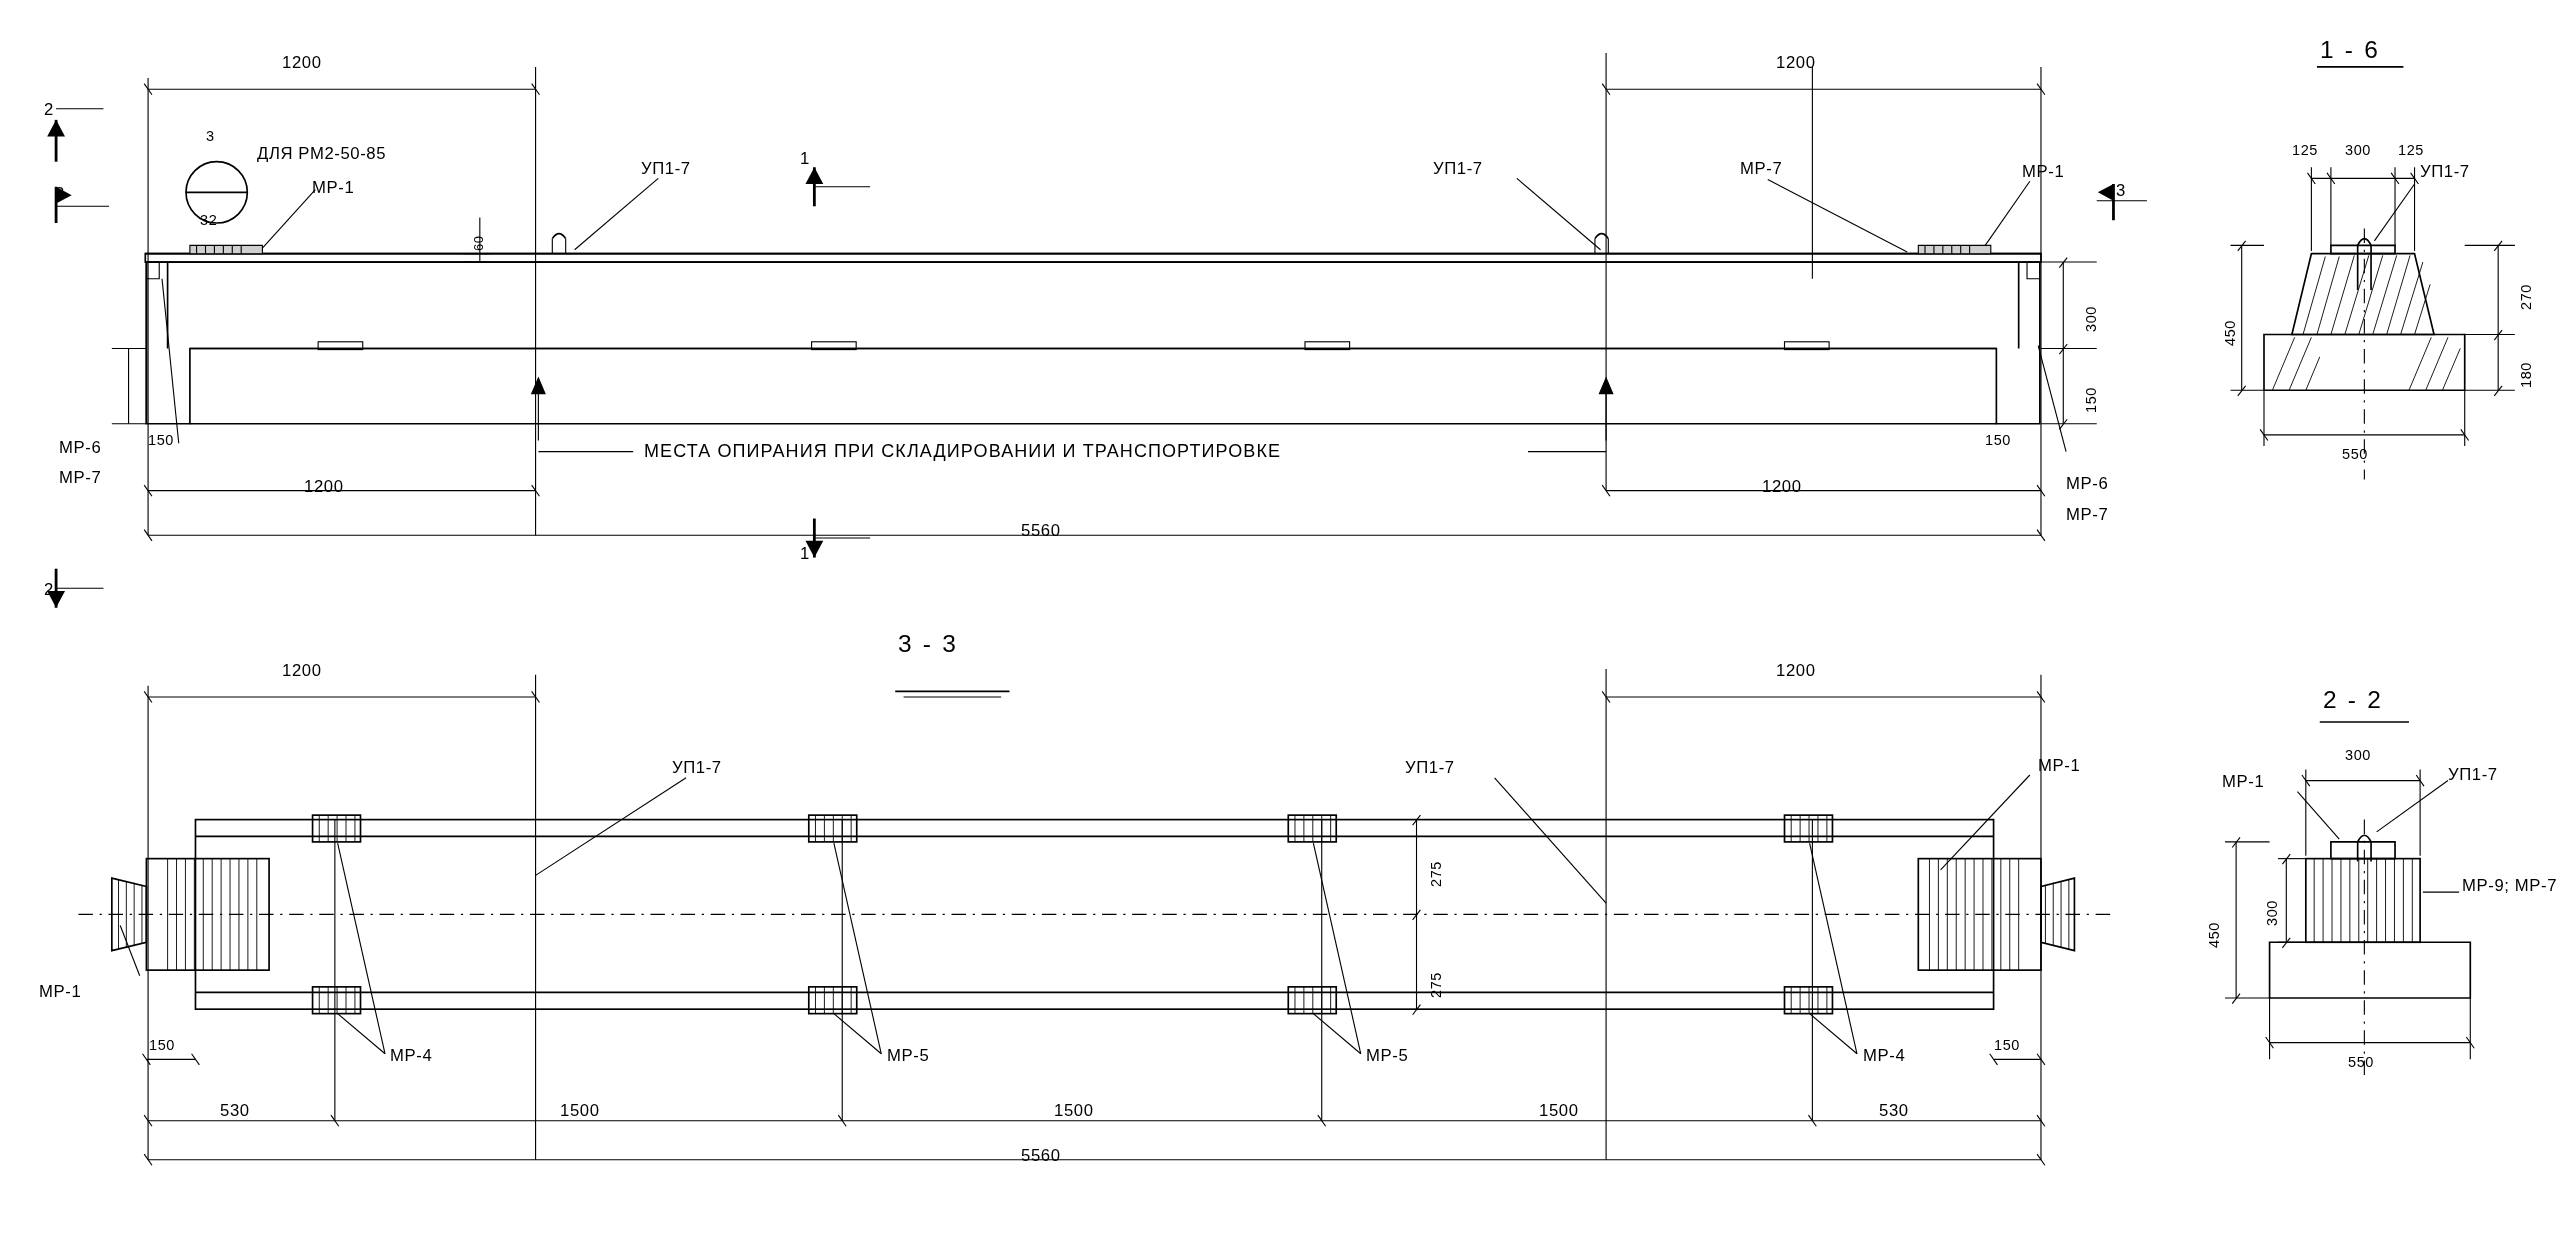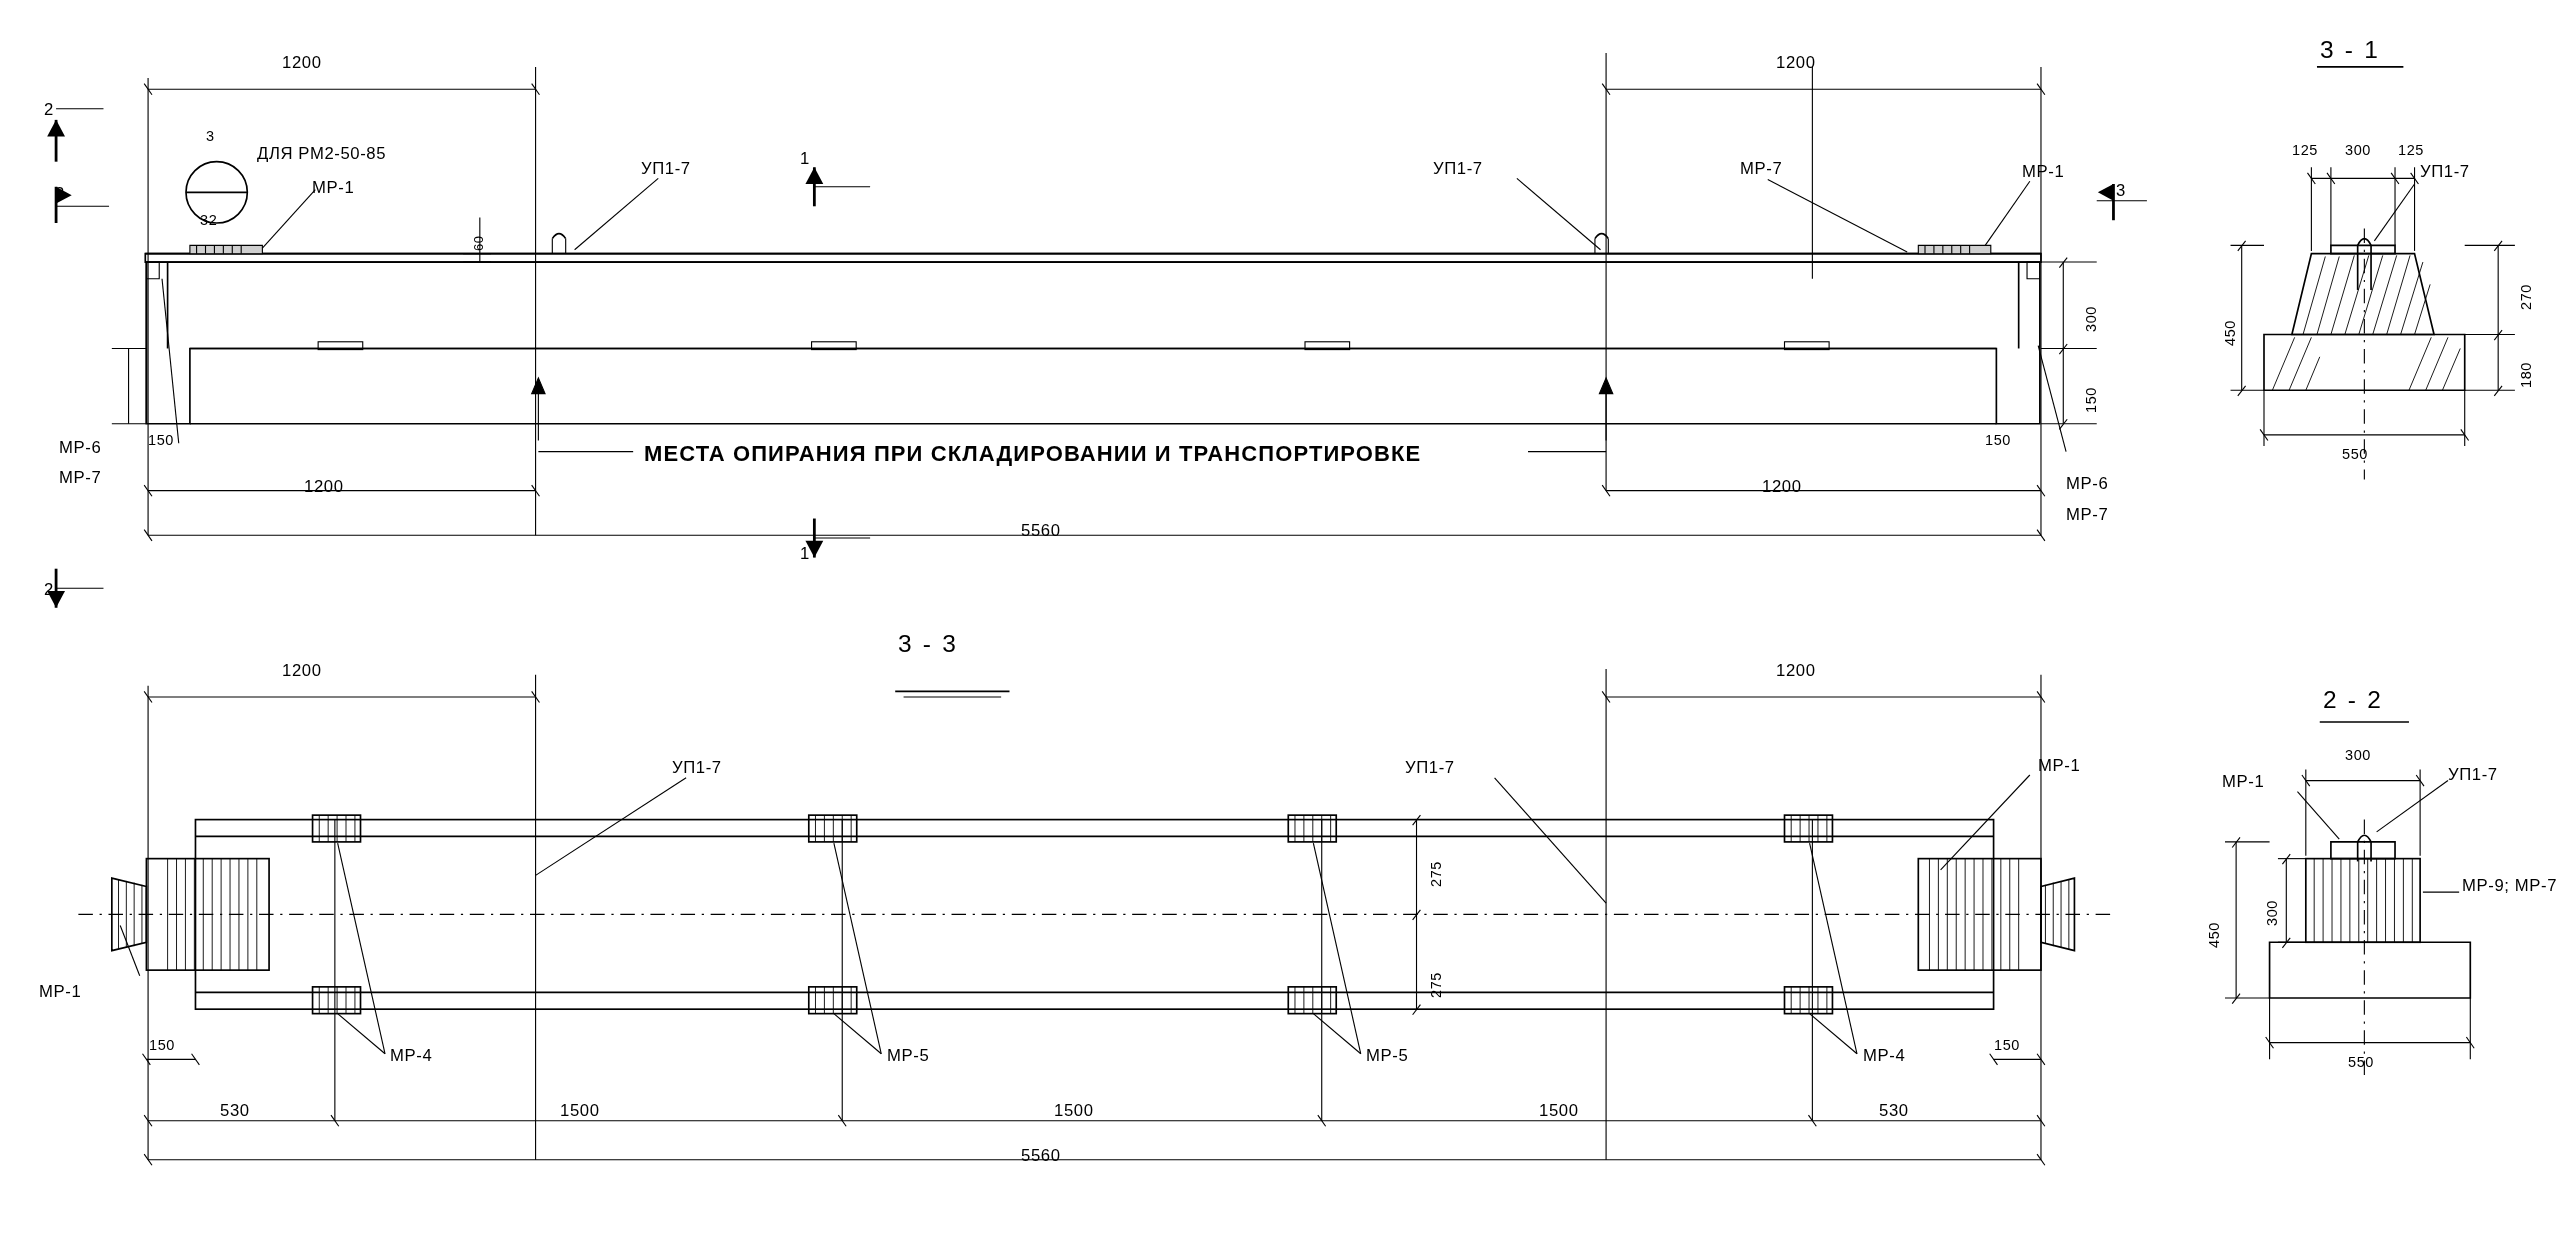--- a/index.html
+++ b/index.html
@@ -1,21 +1,21 @@
 <!DOCTYPE html>
 <html style="font-size:9px"><head>
 <meta charset="utf-8">
 <style>
   html,body{margin:0;padding:0;background:#ffffff;}
   body{width:2576px;height:1240px;position:relative;font-family:"Liberation Sans",sans-serif;color:#000;overflow:hidden;}
   #sheet{position:absolute;left:0;top:0;width:2576px;height:1240px;}
   .lbl{position:absolute;white-space:nowrap;font-size:16.7px;letter-spacing:0.6px;}
   .lbl.sm{font-size:14.5px;}
   .lbl.xs{font-size:13px;}
-  .lbl.big{font-size:22px;letter-spacing:1.1px;font-weight:bold;}
+  .lbl.big{font-size:18px;letter-spacing:1.1px;}
   .lbl.ttl{font-size:24.5px;letter-spacing:2.2px;}
   .lbl.vert{transform:rotate(-90deg);transform-origin:left top;}
   svg{position:absolute;left:0;top:0;}
   .ln{stroke:#000;fill:none;}
   .thin{stroke-width:2;}
   .med{stroke-width:3;}
   .thick{stroke-width:5;}
   .dash{stroke-dasharray:26 12 4 12;}
   .hatch{fill:none;stroke:#000;stroke-width:1.6;}
 </style>
@@ -525,21 +525,21 @@
 <div class="lbl sm" style="left:149px;top:1037px;">150</div>
 <div class="lbl sm" style="left:1994px;top:1037px;">150</div>
 
 <div class="lbl" style="left:220px;top:1101px;">530</div>
 <div class="lbl" style="left:560px;top:1101px;">1500</div>
 <div class="lbl" style="left:1054px;top:1101px;">1500</div>
 <div class="lbl" style="left:1539px;top:1101px;">1500</div>
 <div class="lbl" style="left:1879px;top:1101px;">530</div>
 <div class="lbl" style="left:1021px;top:1146px;">5560</div>
 
-<div class="lbl ttl" style="left:2320px;top:36px;">3 - 1</div>
+<div class="lbl ttl" style="left:2320px;top:36px;">1 - 6</div>
 <div class="lbl sm" style="left:2292px;top:142px;">125</div>
 <div class="lbl sm" style="left:2345px;top:142px;">300</div>
 <div class="lbl sm" style="left:2398px;top:142px;">125</div>
 <div class="lbl" style="left:2420px;top:162px;">УП1-7</div>
 <div class="lbl sm vert" style="left:2222px;top:346px;">450</div>
 <div class="lbl sm vert" style="left:2518px;top:310px;">270</div>
 <div class="lbl sm vert" style="left:2518px;top:388px;">180</div>
 <div class="lbl sm" style="left:2342px;top:446px;">550</div>
 
 <div class="lbl ttl" style="left:2323px;top:686px;text-align:center;">2 - 2</div>

